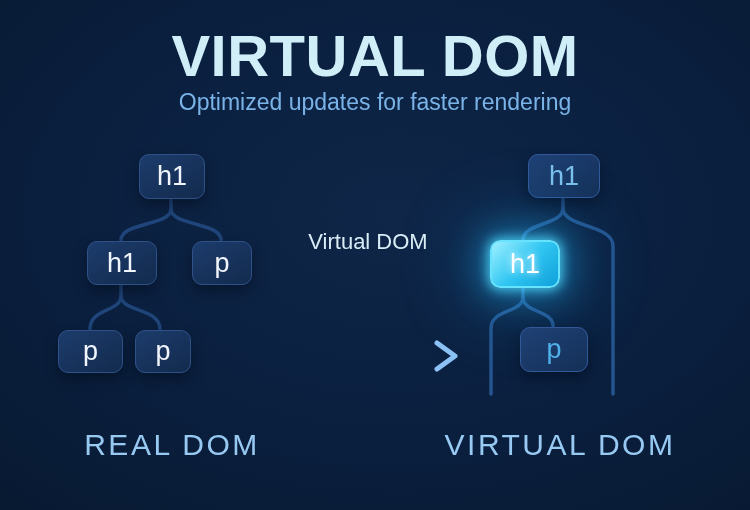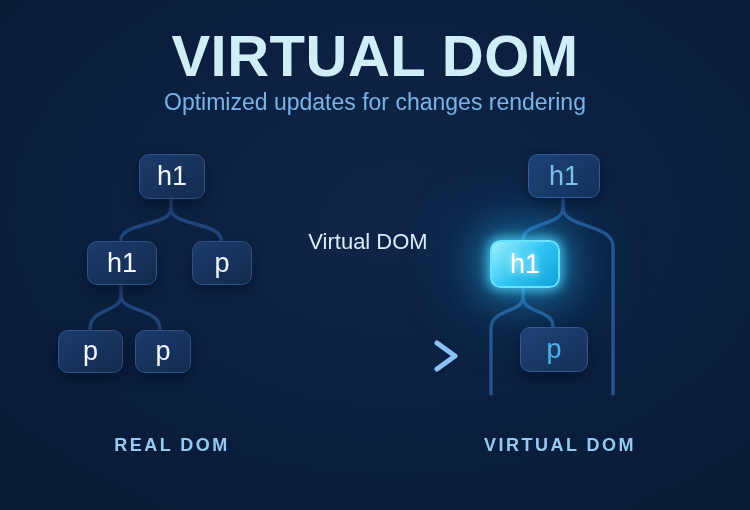--- a/index.html
+++ b/index.html
@@ -36,32 +36,32 @@
     border:2px solid #66e4ff;color:#ffffff;
     text-shadow:0 0 7px rgba(255,255,255,.95);
     box-shadow:0 0 12px 2px rgba(80,220,255,.85),0 0 34px 10px rgba(40,190,255,.4),0 0 70px 26px rgba(30,170,255,.18);
   }
   .caption{
     position:absolute;left:266px;top:229px;width:204px;text-align:center;
     font-size:22px;line-height:25px;color:#d9edf6;
   }
   .dom-label{
     position:absolute;top:431px;width:240px;text-align:center;
-    font-size:18px;line-height:28px;font-weight:bold;letter-spacing:2.5px;color:#97c9f2;
+    font-size:30px;line-height:28px;font-weight:normal;letter-spacing:2.5px;color:#97c9f2;
   }
   .label-real{left:52px;}
   .label-virtual{left:440px;}
 </style>
 </head>
 <body>
 
 <div class="canvas">
 
   <div class="title">VIRTUAL DOM</div>
-  <div class="subtitle">Optimized updates for changes rendering</div>
+  <div class="subtitle">Optimized updates for faster rendering</div>
 
   <svg class="overlay" width="750" height="510" viewBox="0 0 750 510">
     <defs>
       <linearGradient id="ag" x1="0" y1="0" x2="1" y2="0">
         <stop offset="0" stop-color="#8cc2f5" stop-opacity="0.07"></stop>
         <stop offset="0.55" stop-color="#8cc2f5" stop-opacity="0.55"></stop>
         <stop offset="1" stop-color="#8cc2f5" stop-opacity="0.95"></stop>
       </linearGradient>
     </defs>
 

